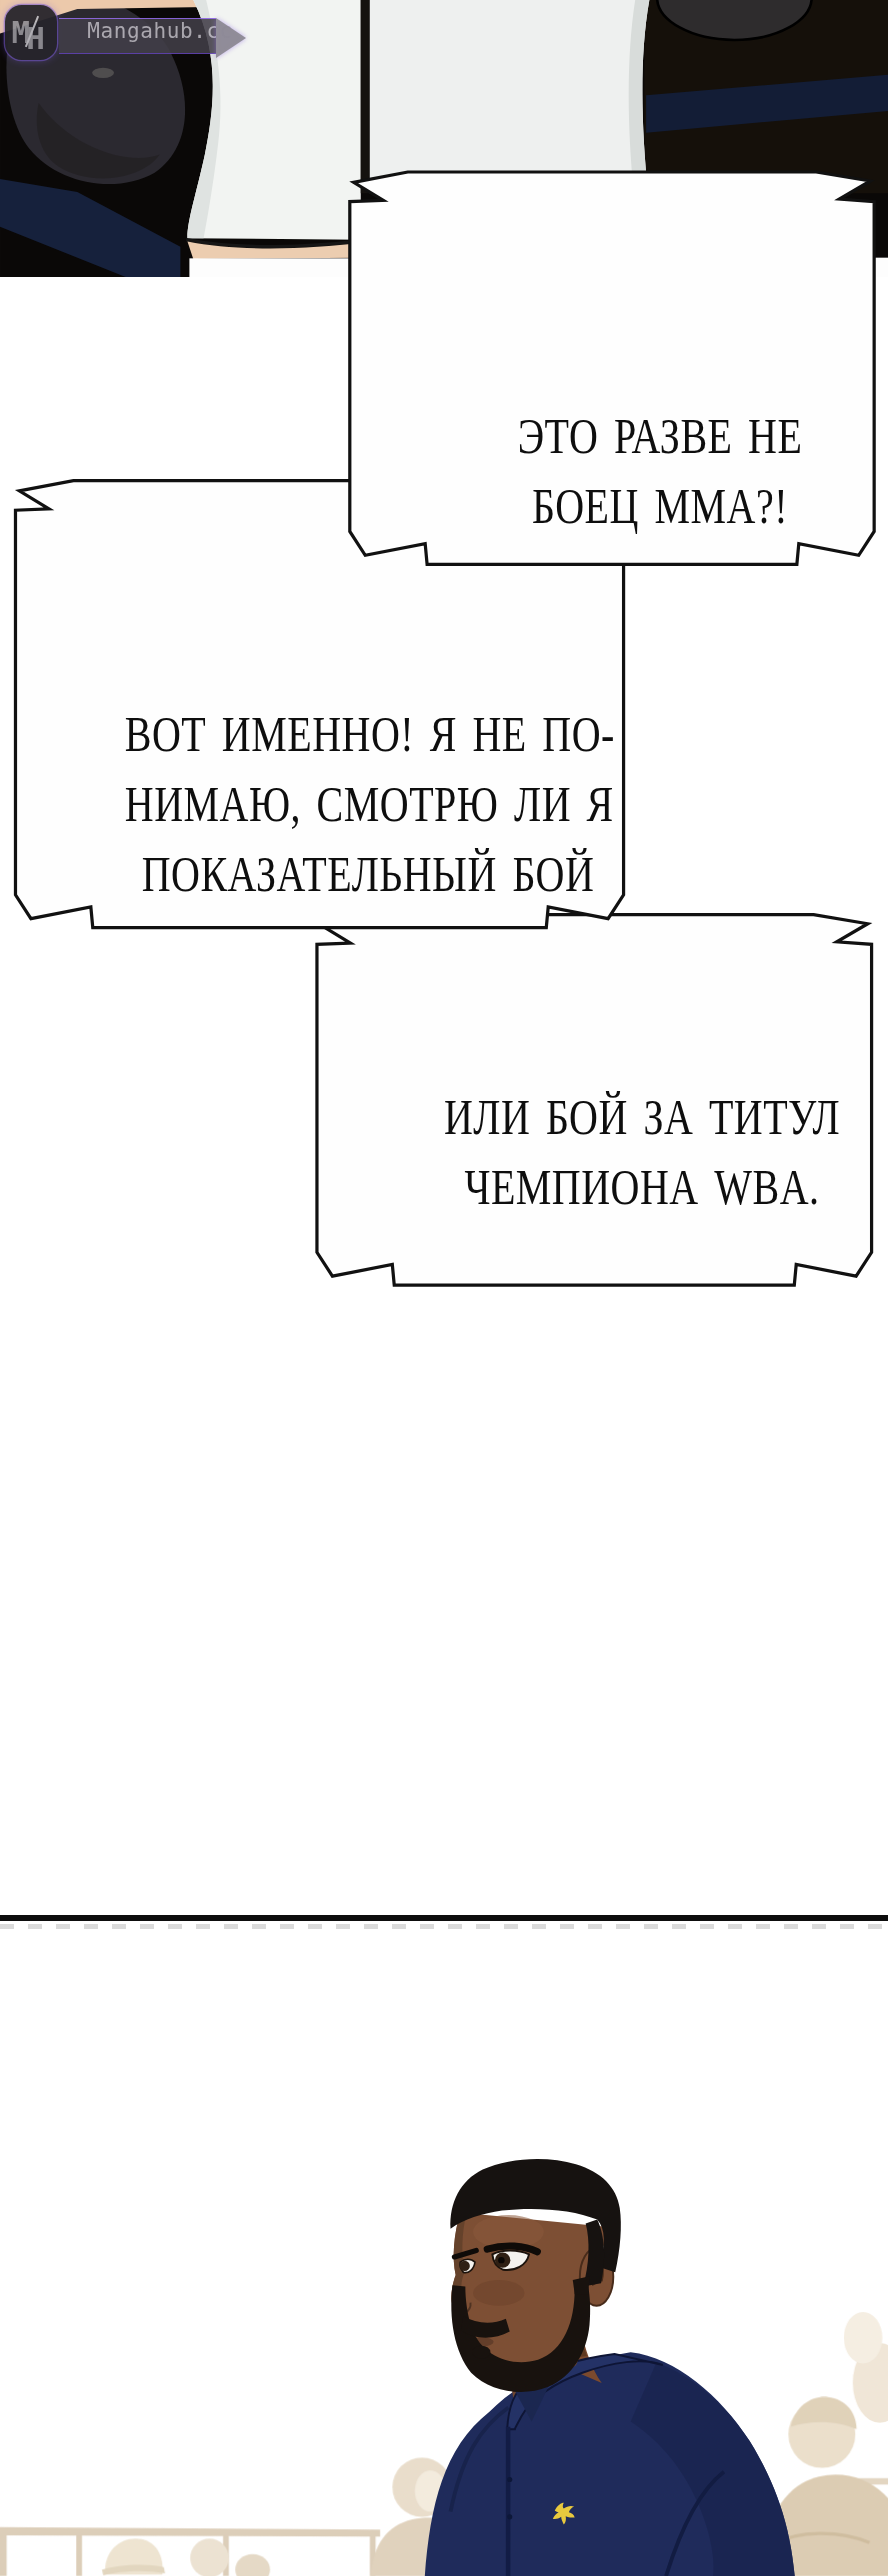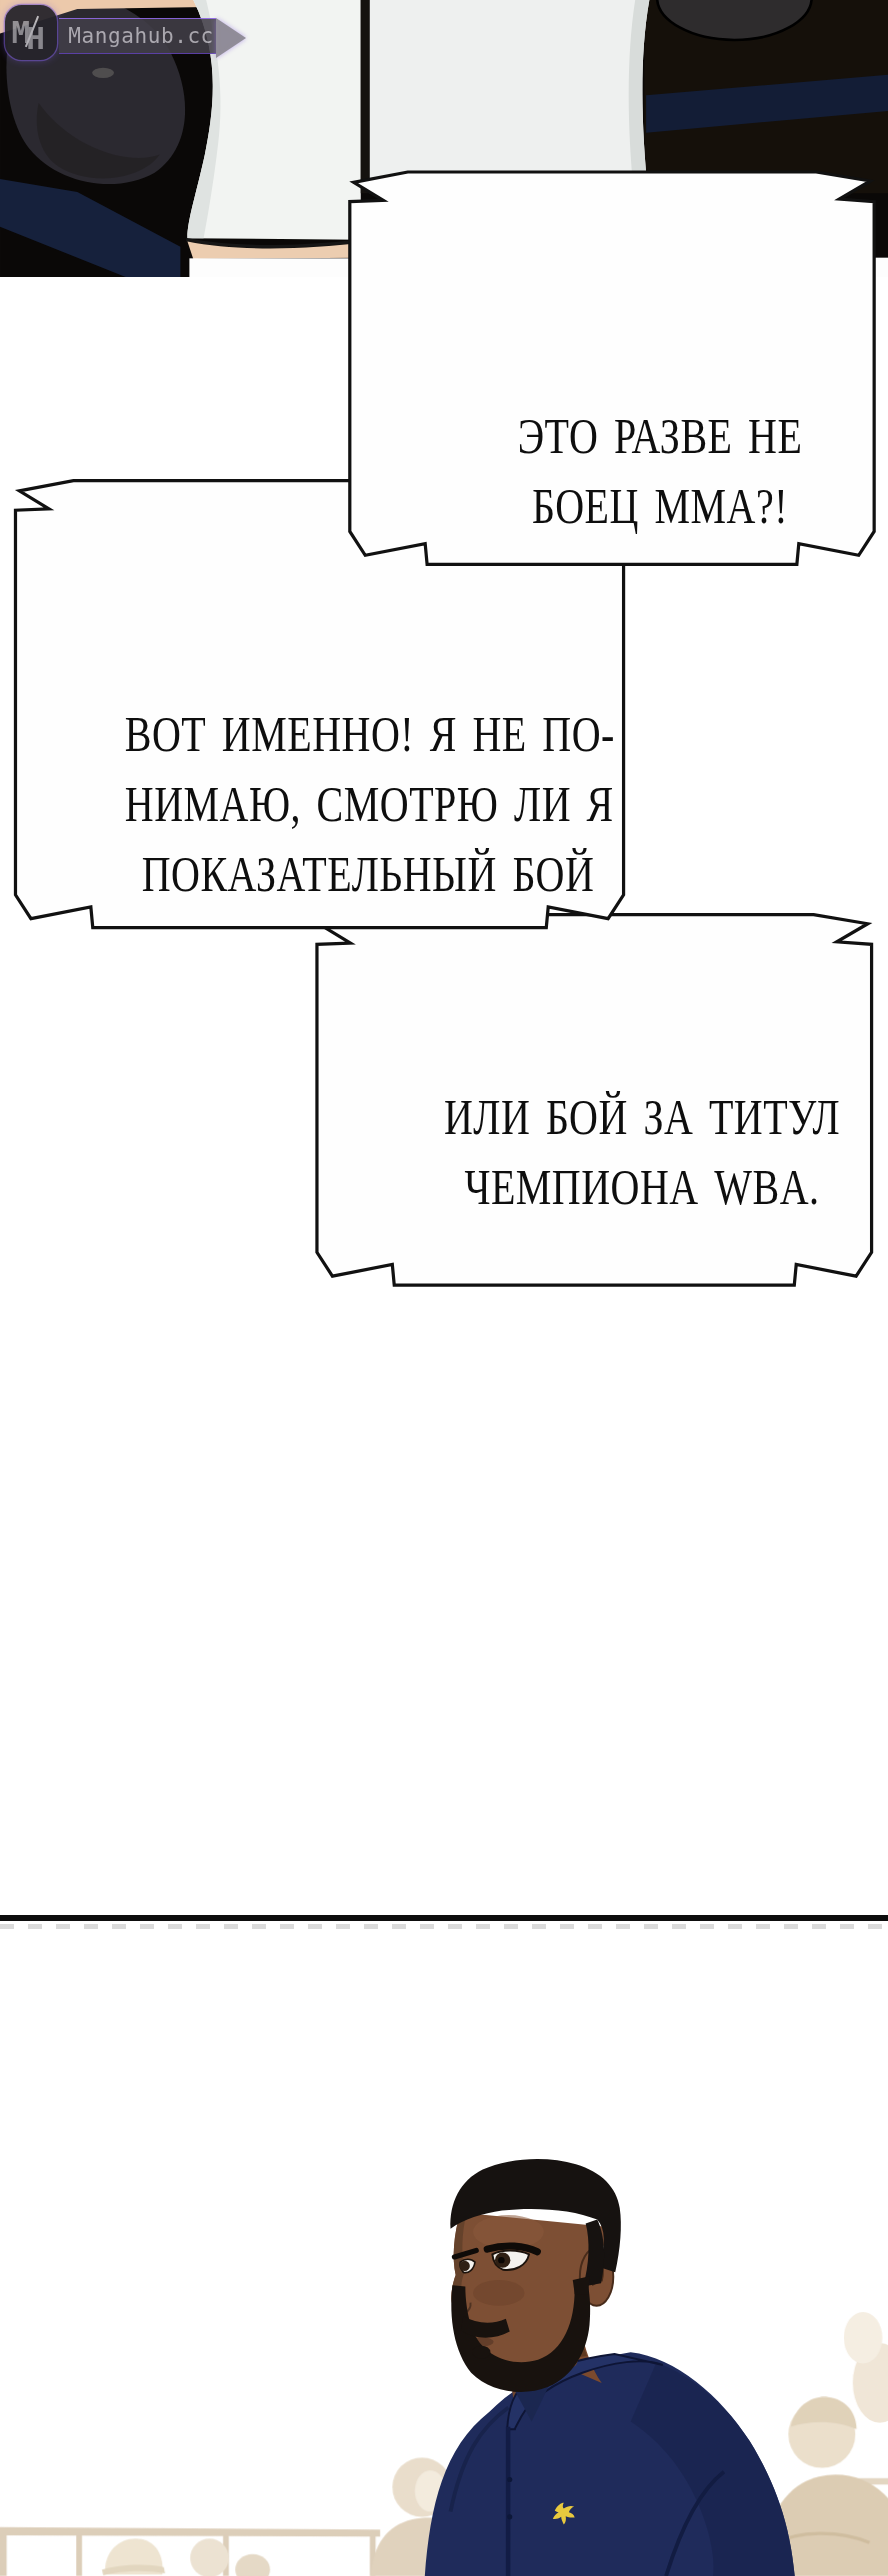--- a/index.html
+++ b/index.html
@@ -13,21 +13,21 @@
   .wm-badge{position:absolute;left:0;top:0;width:52px;height:55px;border-radius:16.7px;
             background:#26242b;box-shadow:0 0 0 1.3px rgba(122,91,214,.55),0 0 9px rgba(122,91,214,.45);}
   .wm-badge span{position:absolute;font-family:"DejaVu Sans Mono",monospace;font-weight:bold;
             font-size:31px;color:#8f8d93;}
   .wm-m{left:6.4px;top:9px;}
   .wm-h{left:21px;top:15px;}
   .wm-slash{position:absolute;left:26px;top:10.3px;width:1.9px;height:33px;background:#b9b7bd;
             transform:rotate(22deg);}
   .wm-ribbon{position:absolute;left:54px;top:13px;height:36px;width:157px;
              background:rgba(66,62,72,.93);border-top:1.9px solid #8e68e2;border-bottom:1.9px solid #5f42ad;
-             display:flex;align-items:center;padding-left:9px;box-sizing:border-box;}
+             display:flex;align-items:flex-start;padding-left:28px;box-sizing:border-box;}
   .wm-ribbon span{font-family:"DejaVu Sans Mono",monospace;font-size:21px;color:#b3b0b8;letter-spacing:0.6px;}
   .wm-arrow{position:absolute;left:211px;top:13px;width:0;height:0;
             border-top:20px solid transparent;border-bottom:20px solid transparent;
             border-left:30px solid rgba(135,132,142,.95);filter:drop-shadow(0 0 2.6px rgba(142,104,226,.6));}
   
   .bubble{position:absolute;left:0;top:0;}
   .bz1{z-index:40;} .bz2{z-index:30;} .bz3{z-index:20;}
   .bubble-text{position:absolute;text-align:center;
                font-family:"Liberation Serif",serif;font-weight:400;
                font-size:50px;line-height:70px;color:#0e0e0e;

